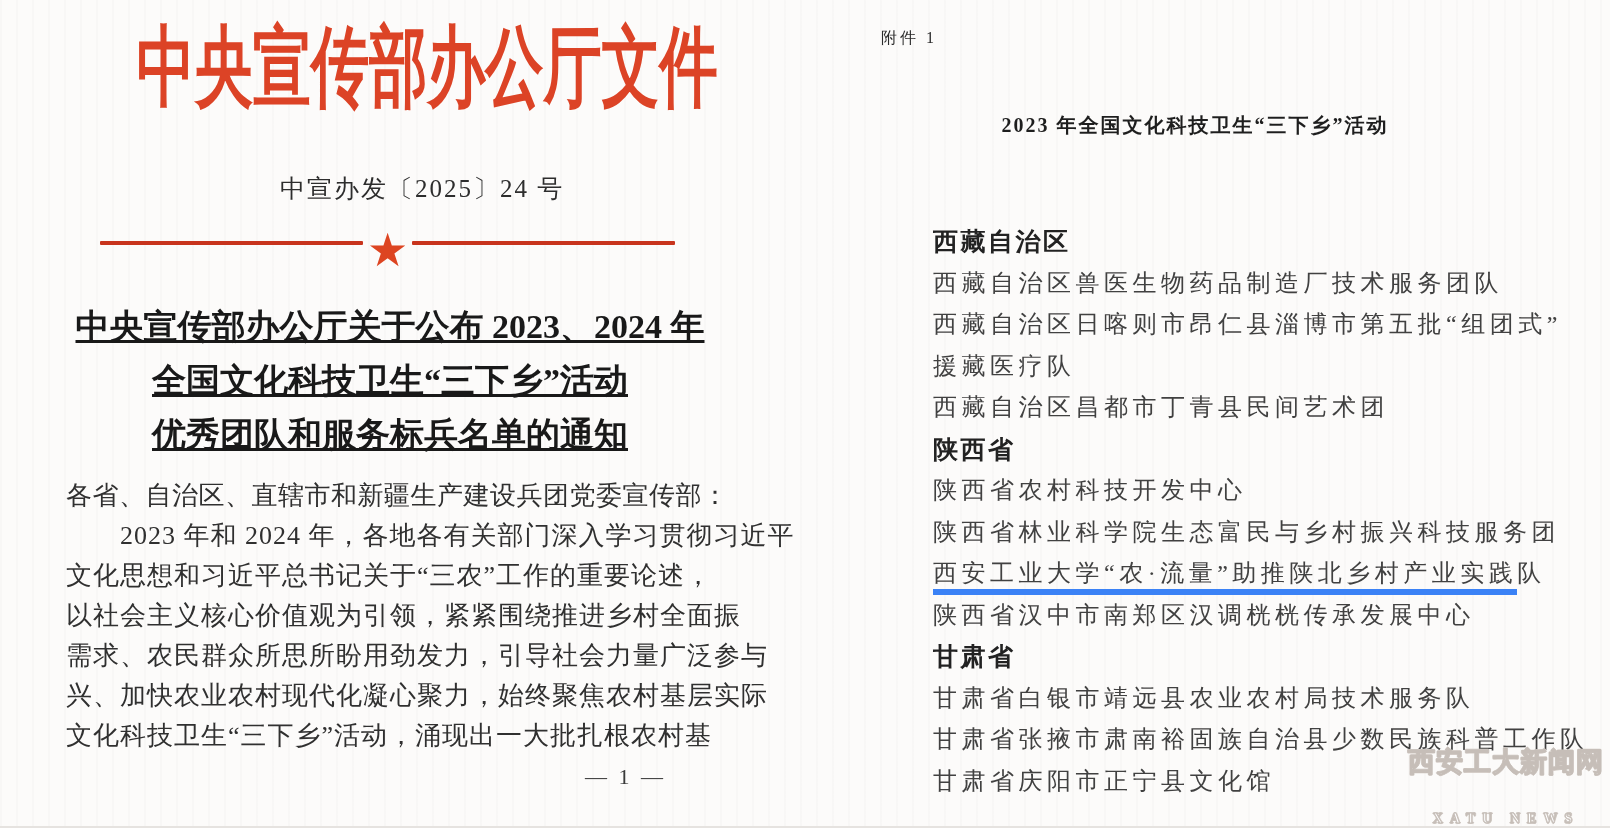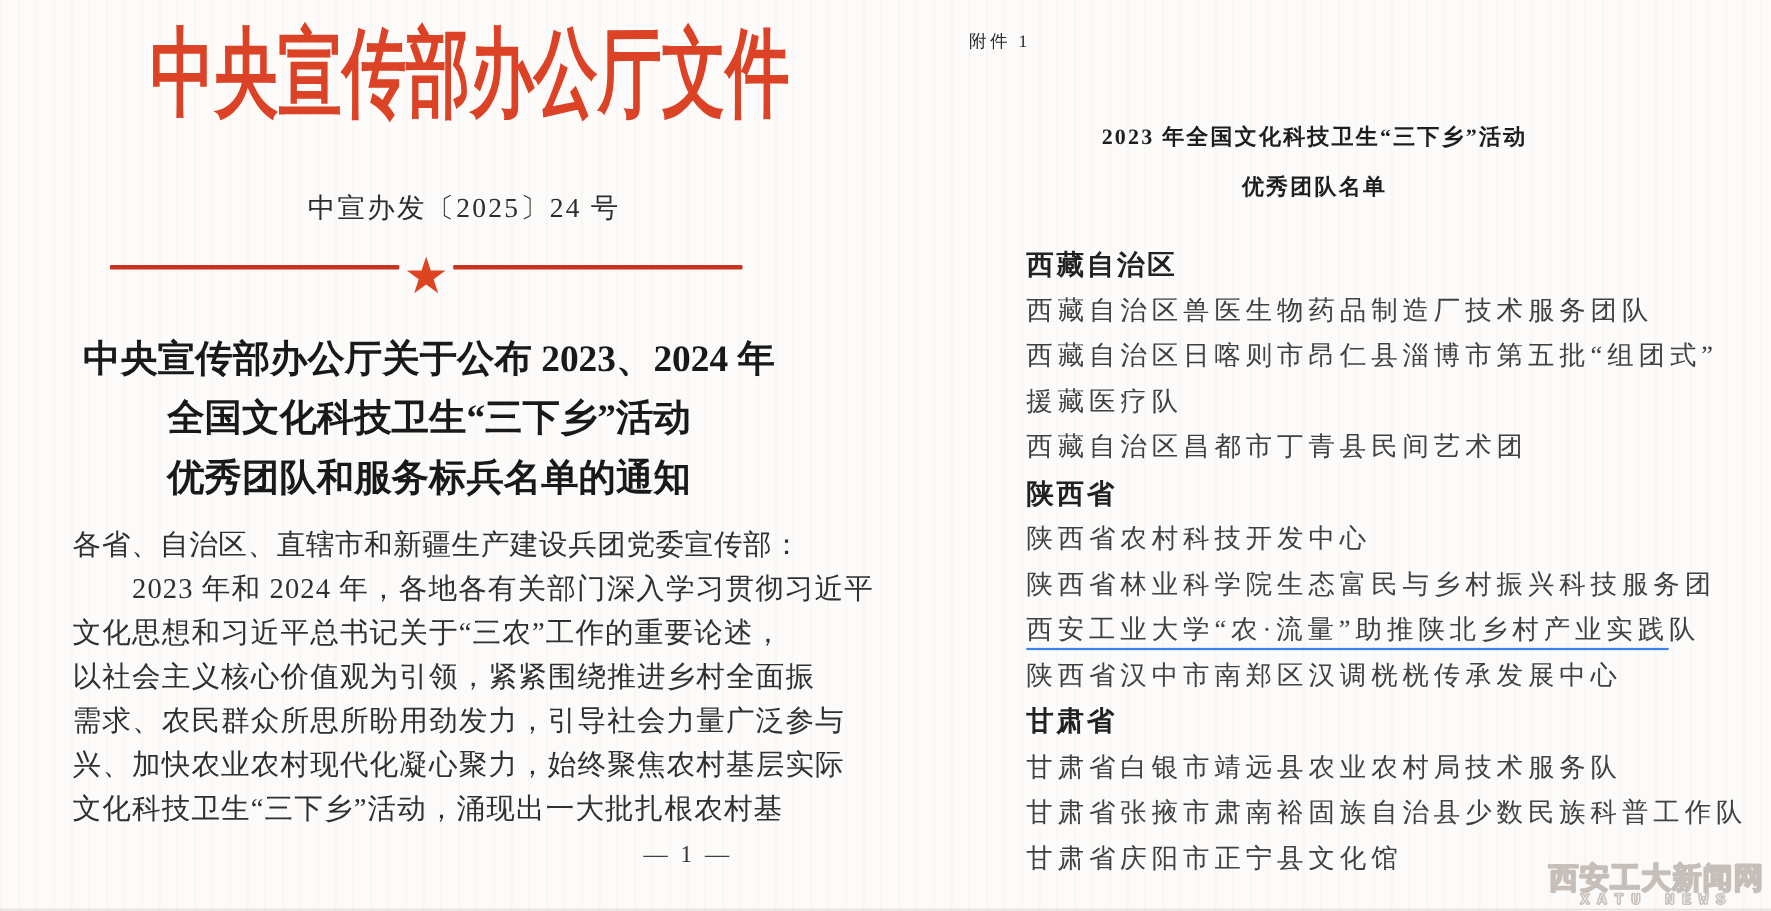--- a/index.html
+++ b/index.html
@@ -29,21 +29,21 @@
   .rule{position:absolute;top:220px;left:100px;width:575px;display:flex;align-items:center;}
   .rule .seg{flex:1;height:4px;background:#c8341d;border-radius:1px;}
   .rule .star{
     color:#dd4522;font-size:46px;line-height:1;margin:0 4px;
     position:relative;top:8px;flex:0 0 auto;
   }
   .doc-title{
     position:absolute;top:300px;left:0;width:780px;text-align:center;
     font-weight:bold;color:#191919;font-size:34px;line-height:54px;
   }
-  .doc-title .t-line{white-space:nowrap;}
+  .doc-title .t-line{white-space:nowrap;text-decoration:underline;}
   .salutation{
     position:absolute;top:478px;left:66px;
     font-size:26px;color:#303030;letter-spacing:0.5px;white-space:nowrap;font-family:Liberation Serif, serif;
   }
   .body-text{
     position:absolute;top:516px;left:66px;width:690px;
     font-size:26px;color:#303030;letter-spacing:1px;
   }
   .body-line{height:40px;line-height:40px;white-space:nowrap;}
   .body-line.indent{text-indent:54px;}
@@ -59,34 +59,35 @@
   }
   .r-title{
     position:absolute;top:103px;left:0;width:780px;text-align:center;
     font-weight:bold;font-size:20px;color:#1e1e1e;line-height:45px;letter-spacing:2px;
   }
   .r-title .t-line{white-space:nowrap;}
   .list{position:absolute;top:221px;left:128px;width:650px;}
   .row{height:41.5px;line-height:41.5px;white-space:nowrap;}
   .row.region{font-weight:bold;font-size:25px;color:#222222;letter-spacing:2.5px;}
   .row.entry{font-size:24px;color:#414141;letter-spacing:4.5px;}
-  .underlined{border-bottom:2px solid #3b82f6;padding-bottom:3px;}
+  .underlined{border-bottom:6px solid #3b82f6;padding-bottom:3px;}
 
   
   .watermark{position:absolute;right:6px;bottom:1px;text-align:center;color:#ffffff;}
   .wm-cn{
     font-size:27px;font-weight:bold;letter-spacing:1px;line-height:26px;white-space:nowrap;
     -webkit-text-stroke:1.2px #c6beb8;
     text-shadow:1px 0 0 #d2cbc5,-1px 0 0 #d2cbc5,0 1px 0 #d2cbc5,0 -1px 0 #d2cbc5;
   }
   .wm-en{
     font-size:14px;font-weight:bold;letter-spacing:7px;line-height:16px;white-space:nowrap;
-    font-family:Liberation Mono, monospace;
+    font-family:Liberation Serif, serif;
     -webkit-text-stroke:1px #c6beb8;
     text-shadow:1px 0 0 #d2cbc5,-1px 0 0 #d2cbc5,0 1px 0 #d2cbc5,0 -1px 0 #d2cbc5;
+    margin-top:36px;
   }
 </style>
 </head>
 <body>
 
 <div class="page page-left">
 
   <div class="letterhead">中央宣传部办公厅文件</div>
 
   <div class="doc-number">中宣办发〔2025〕24 号</div>
@@ -116,21 +117,20 @@
 
   <div class="page-num">— 1 —</div>
 </div>
 
 <div class="page page-right">
 
   <div class="attachment">附件 1</div>
 
   <div class="r-title">
     <div class="t-line">2023 年全国文化科技卫生“三下乡”活动</div>
-    <div class="t-line">优秀团队名单</div>
   </div>
 
   <div class="list">
     <div class="row region">西藏自治区</div>
     <div class="row entry">西藏自治区兽医生物药品制造厂技术服务团队</div>
     <div class="row entry">西藏自治区日喀则市昂仁县淄博市第五批“组团式”</div>
     <div class="row entry">援藏医疗队</div>
     <div class="row entry">西藏自治区昌都市丁青县民间艺术团</div>
 
     <div class="row region">陕西省</div>

